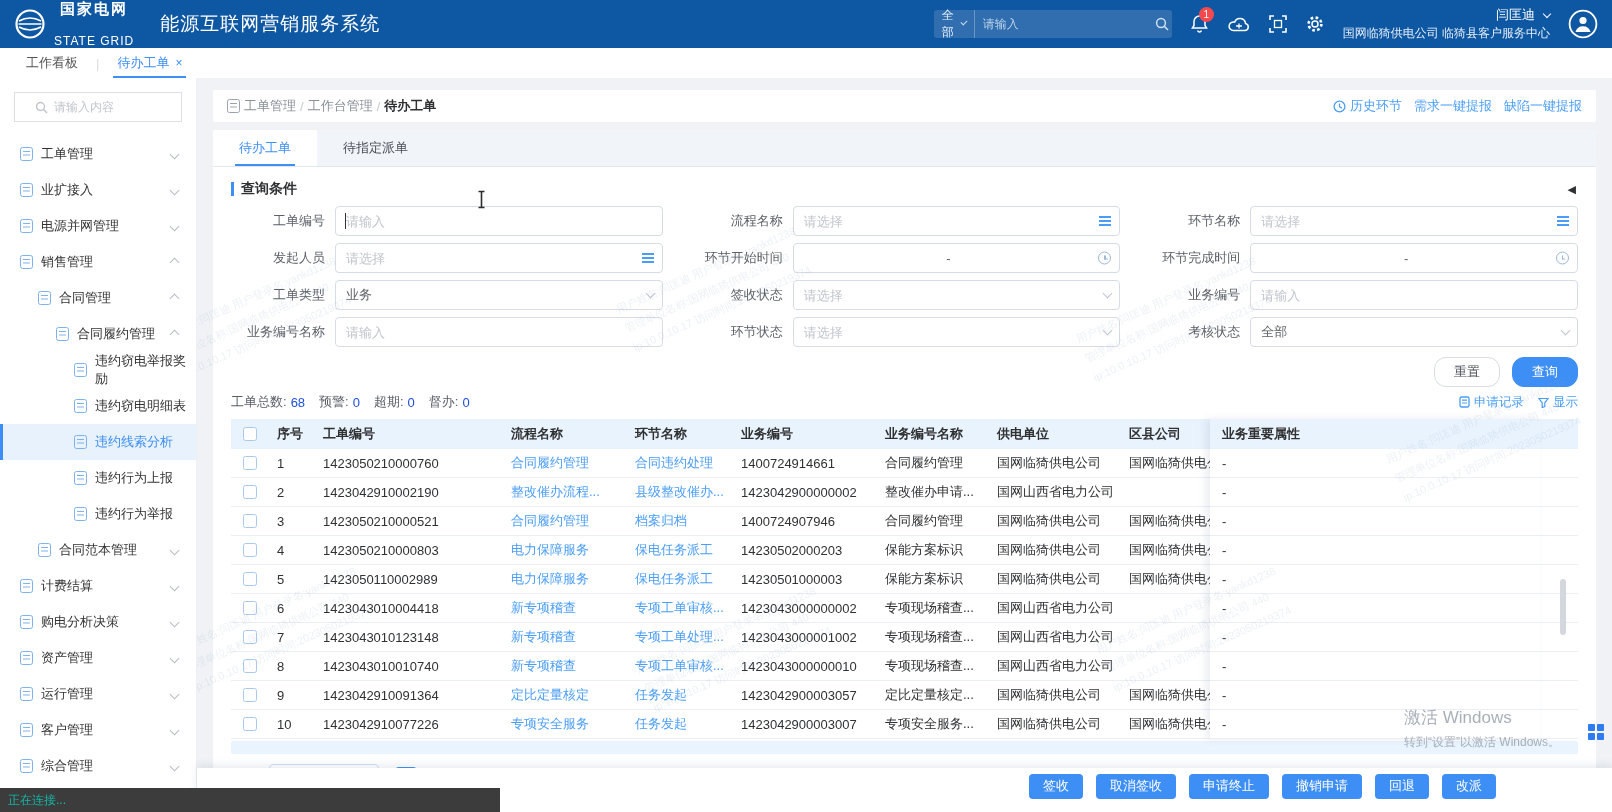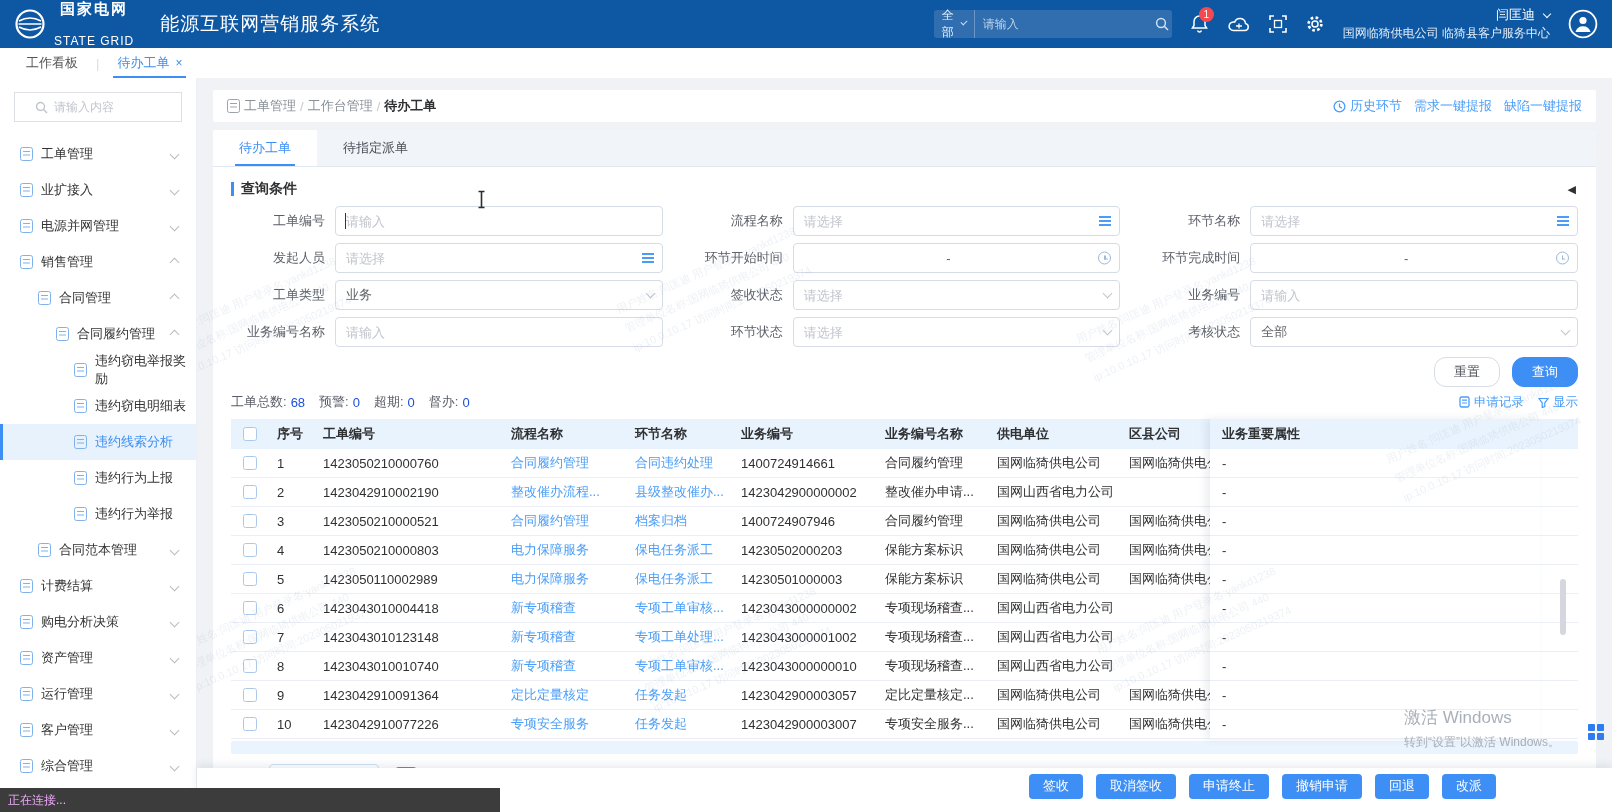--- a/index.html
+++ b/index.html
@@ -127,21 +127,21 @@
   .pagination { display:flex; align-items:center; margin-top:9px; position:relative; height:30px; }
   .psize { width:110px; height:28px; border:1px solid #cfe2f5; border-radius:4px; margin-left:38px; background:#fff; }
   .pblue { width:22px; height:22px; background:#3d8ef5; border-radius:4px; margin-left:16px; }
   .pager { position:absolute; right:230px; top:6px; display:flex; gap:7px; }
   .pg { width:22px; height:22px; border-radius:3px; background:#f2f4f7; color:#606266; font-size:12px; text-align:center; line-height:22px; cursor:pointer; }
   .pg.active { background:#409eff; color:#fff; }
 
   
   .action-bar { position:absolute; left:197px; right:0; top:768px; height:44px; background:#fff; box-shadow:0 -3px 8px rgba(70,90,120,.12); display:flex; align-items:center; justify-content:flex-end; gap:13px; padding:0 116px 8px 0; z-index:20; }
   .abtn { height:25px; padding:0 14px; background:#3d8ef5; color:#fff; border:0; border-radius:4px; font-size:13px; cursor:pointer; font-family:inherit; }
-  .status-toast { position:absolute; left:0; bottom:0; width:500px; height:24px; background:#3c3c3c; color:#f0abfc; font-size:12px; line-height:24px; padding-left:8px; z-index:30; }
+  .status-toast { position:absolute; left:0; bottom:0; width:500px; height:24px; background:#3c3c3c; color:#14b8a6; font-size:12px; line-height:24px; padding-left:8px; z-index:30; }
   .win-activate { position:absolute; right:52px; top:628px; color:#9aa3ad; opacity:.85; z-index:8; pointer-events:none; }
   .win-activate .l1 { font-size:17px; }
   .win-activate .l2 { font-size:12px; margin-top:5px; }
   .grid-widget { position:absolute; right:8px; top:724px; width:16px; height:16px; display:grid; grid-template-columns:7px 7px; grid-template-rows:7px 7px; gap:2px; z-index:25; cursor:pointer; }
   .grid-widget span { background:#2f7cf0; border-radius:1px; }
   .ibeam { position:absolute; left:476px; top:190px; z-index:50; pointer-events:none; }
 
   .wm-layer { position:absolute; inset:0; pointer-events:none; z-index:6; overflow:hidden; }
   .wm-group { position:absolute; transform:rotate(-24deg); color:#8fa7c4; opacity:.16; font-size:11px; white-space:nowrap; line-height:1.9; }
   .wm-1{left:-40px;top:210px;} .wm-2{left:420px;top:180px;} .wm-3{left:880px;top:210px;} .wm-4{left:-20px;top:520px;} .wm-5{left:440px;top:540px;} .wm-6{left:900px;top:520px;} .wm-7{left:1190px;top:330px;}

